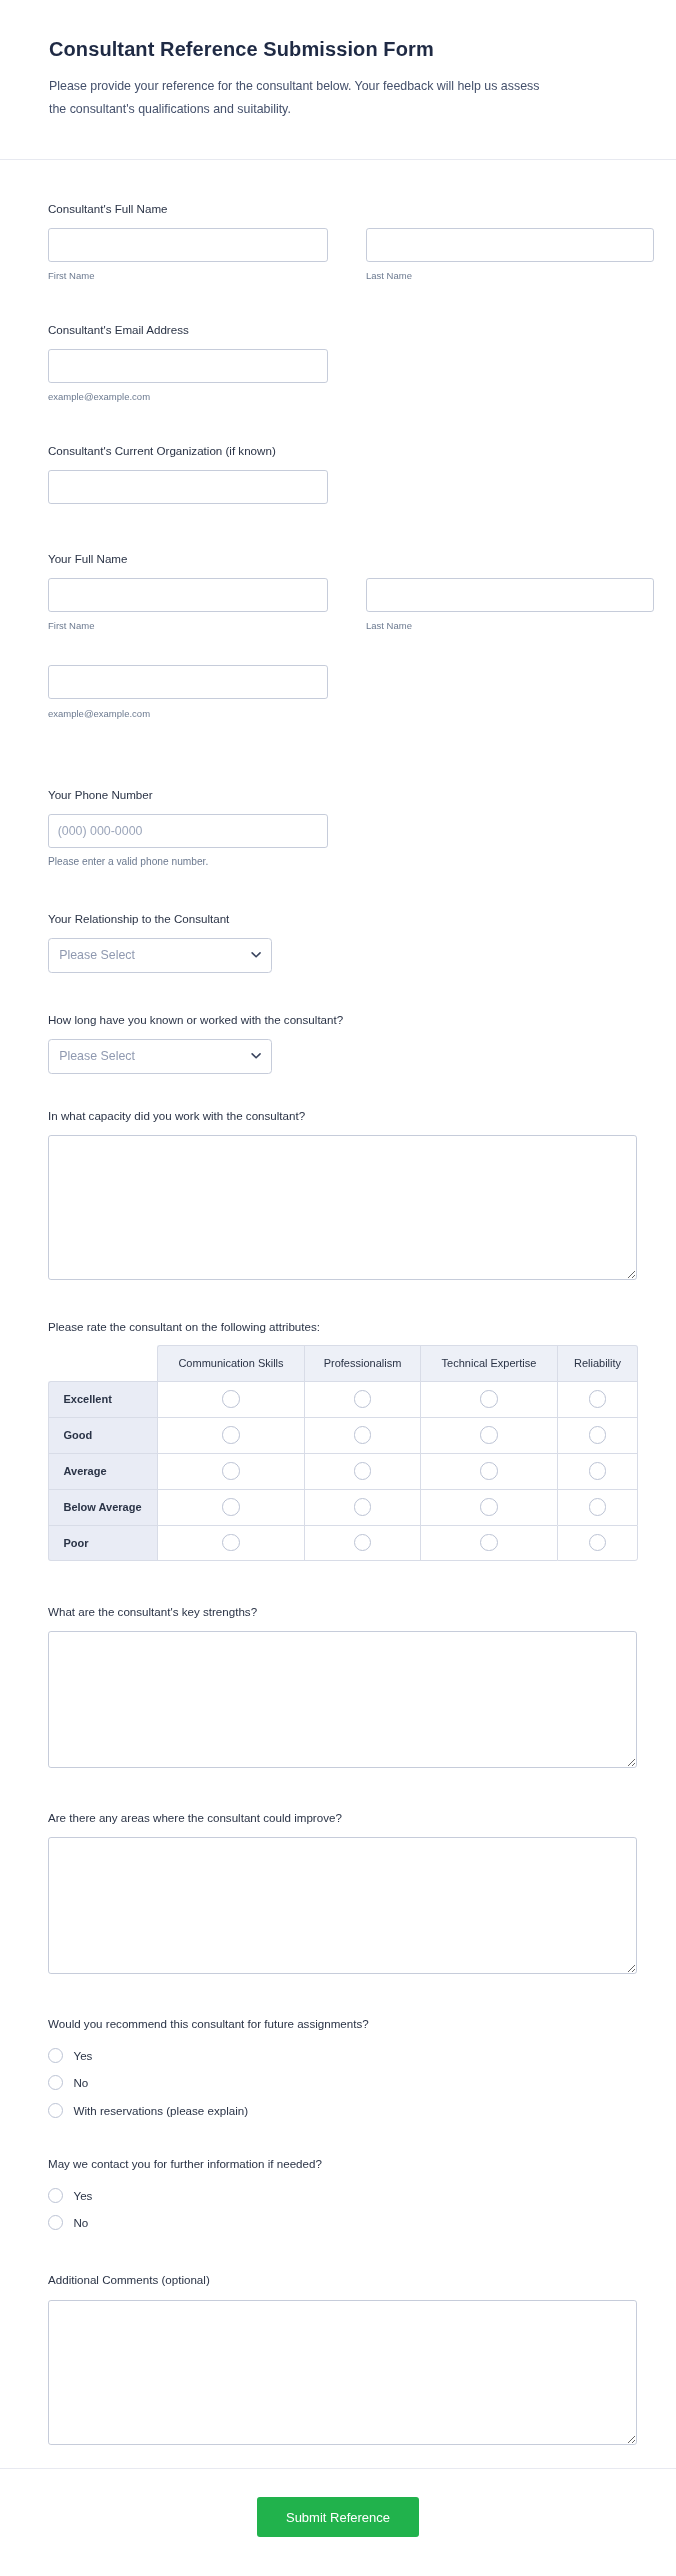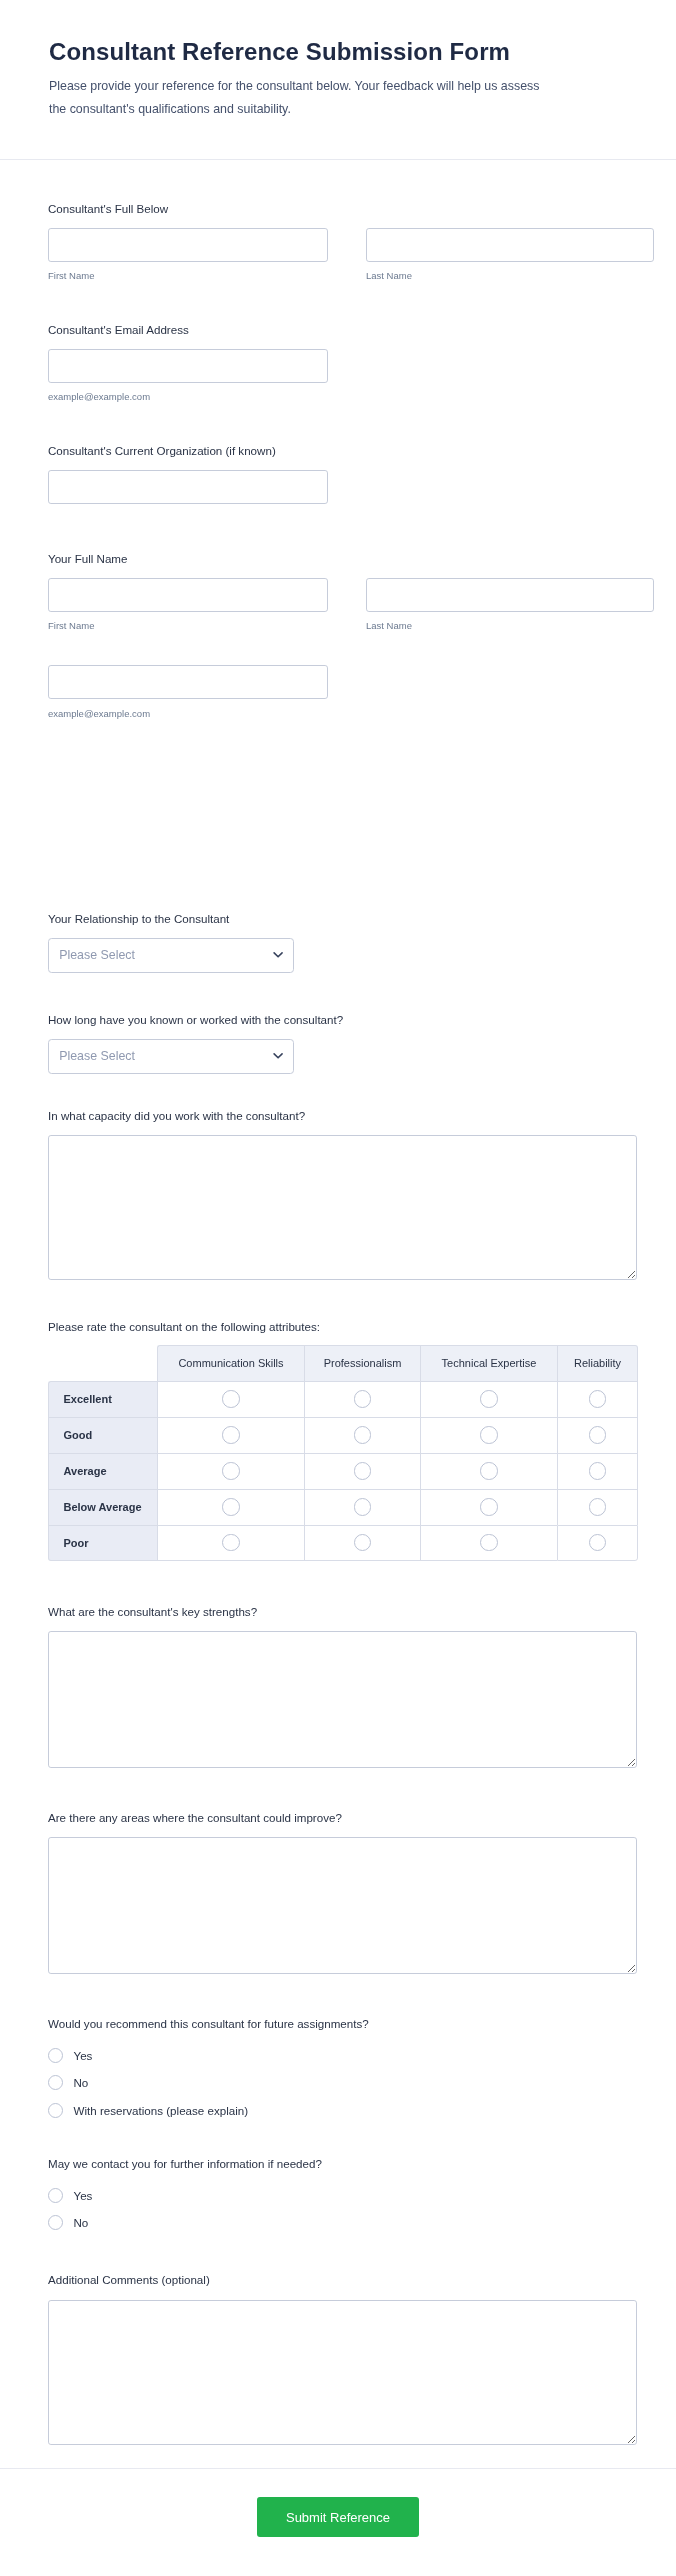--- a/index.html
+++ b/index.html
@@ -1,42 +1,42 @@
 <!DOCTYPE html>
 <html style="font-size:11.6px"><head>
 <meta charset="utf-8">
 <style>
   * { margin:0; padding:0; box-sizing:border-box; }
   html,body { background:#ffffff; }
   body { font-family:"Liberation Sans","DejaVu Sans",sans-serif; color:#2A3346; }
   #page { position:relative; width:677px; height:2576px; background:#ffffff; overflow:hidden; }
 
   
-  .form-title { position:absolute; left:49px; top:38px; font-size:24px; font-weight:700; color:#1F2A44; letter-spacing:0.1px; }
+  .form-title { position:absolute; left:49px; top:38px; font-size:20px; font-weight:700; color:#1F2A44; letter-spacing:0.1px; }
   .form-subtitle { position:absolute; left:49px; top:75px; width:495px; font-size:12.4px; line-height:22.6px; color:#44506B; }
   .divider { position:absolute; left:0; width:677px; height:0.7px; background:#E7E9F0; }
 
   
   .field { position:absolute; left:48px; width:589px; }
   .f-label { font-size:11.6px; font-weight:500; line-height:14.5px; color:#2A3346; margin-bottom:11px; }
   .f-sublabel { font-size:9.5px; line-height:11.6px; color:#6C7A90; margin-top:8.7px; }
 
   .txt-input { display:block; width:280px; height:34px; border:0.7px solid #C6CCDA; border-radius:2.9px;
                background:#fff; font-family:inherit; font-size:12.4px; color:#2A3346; padding:0 8.7px; outline:none; }
   .txt-input::placeholder { color:#9BA5BA; }
   .full-textarea { display:block; width:589px; border:0.7px solid #C6CCDA; border-radius:2.9px; background:#fff;
                    font-family:inherit; font-size:11.6px; color:#2A3346; padding:7.3px 8.7px; outline:none; resize:both; }
 
   .two-col { display:flex; gap:38px; }
   .two-col .col2 { width:288px; }
   .two-col .col1, .two-col .col2 { display:flex; flex-direction:column; }
   .col2 .txt-input { width:288px; }
 
   
-  .select { position:relative; width:246px; height:35px; border:0.7px solid #C6CCDA; border-radius:3.6px;
+  .select { position:relative; width:224px; height:35px; border:0.7px solid #C6CCDA; border-radius:3.6px;
             background:#fff; display:flex; align-items:center; padding:0 10.2px; cursor:pointer; }
   .select .sel-text { font-size:12.4px; color:#8F99B0; }
   .select .chev { position:absolute; right:9.5px; top:50%; transform:translateY(-50%); display:flex; }
 
   
   .matrix { display:grid; grid-template-columns:109px 147px 116px 137px 81px; margin-top:10.2px; }
   .mx-cell { height:36px; display:flex; align-items:center; justify-content:center;font-weight:bold; }
   .mx-corner { background:transparent; }
   .mx-head { background:#EDF0F7; border-top:0.7px solid #D8DCE7; border-left:0.7px solid #D8DCE7;
              font-size:11px; font-weight:500; color:#2A3346; text-align:center; }
@@ -66,21 +66,21 @@
 </head>
 <body>
 
 <div id="page">
 
   <h1 class="form-title">Consultant Reference Submission Form</h1>
   <p class="form-subtitle">Please provide your reference for the consultant below. Your feedback will help us assess the consultant's qualifications and suitability.</p>
   <div class="divider" style="top:159px"></div>
 
   <div class="field" style="top:202px">
-    <div class="f-label">Consultant's Full Below</div>
+    <div class="f-label">Consultant's Full Name</div>
     <div class="two-col">
       <div class="col1">
         <input class="txt-input" type="text" style="">
         <div class="f-sublabel">First Name</div>
       </div>
       <div class="col2">
         <input class="txt-input" type="text" style="">
         <div class="f-sublabel">Last Name</div>
       </div>
     </div>
@@ -109,20 +109,25 @@
         <div class="f-sublabel">Last Name</div>
       </div>
     </div>
   </div>
 
   <div class="field" style="top:665px">
     <input class="txt-input" type="text" style="">
     <div class="f-sublabel">example@example.com</div>
   </div>
 
+  <div class="field" style="top:788px">
+    <div class="f-label">Your Phone Number</div>
+    <input class="txt-input" type="text" placeholder="(000) 000-0000" style="">
+    <div class="f-sublabel" style="font-size:10.2px">Please enter a valid phone number.</div>
+  </div>
 
   <div class="field" style="top:912px">
     <div class="f-label">Your Relationship to the Consultant</div>
     <div class="select">
       <span class="sel-text">Please Select</span>
       <span class="chev">
         <svg width="10.2" height="6.5" viewBox="0 0 14 9">
             <path d="M1.5 1.5 L7 7 L12.5 1.5" stroke="#39445E" stroke-width="2.2" fill="none" stroke-linecap="round" stroke-linejoin="round"></path>
           </svg>
       </span>

